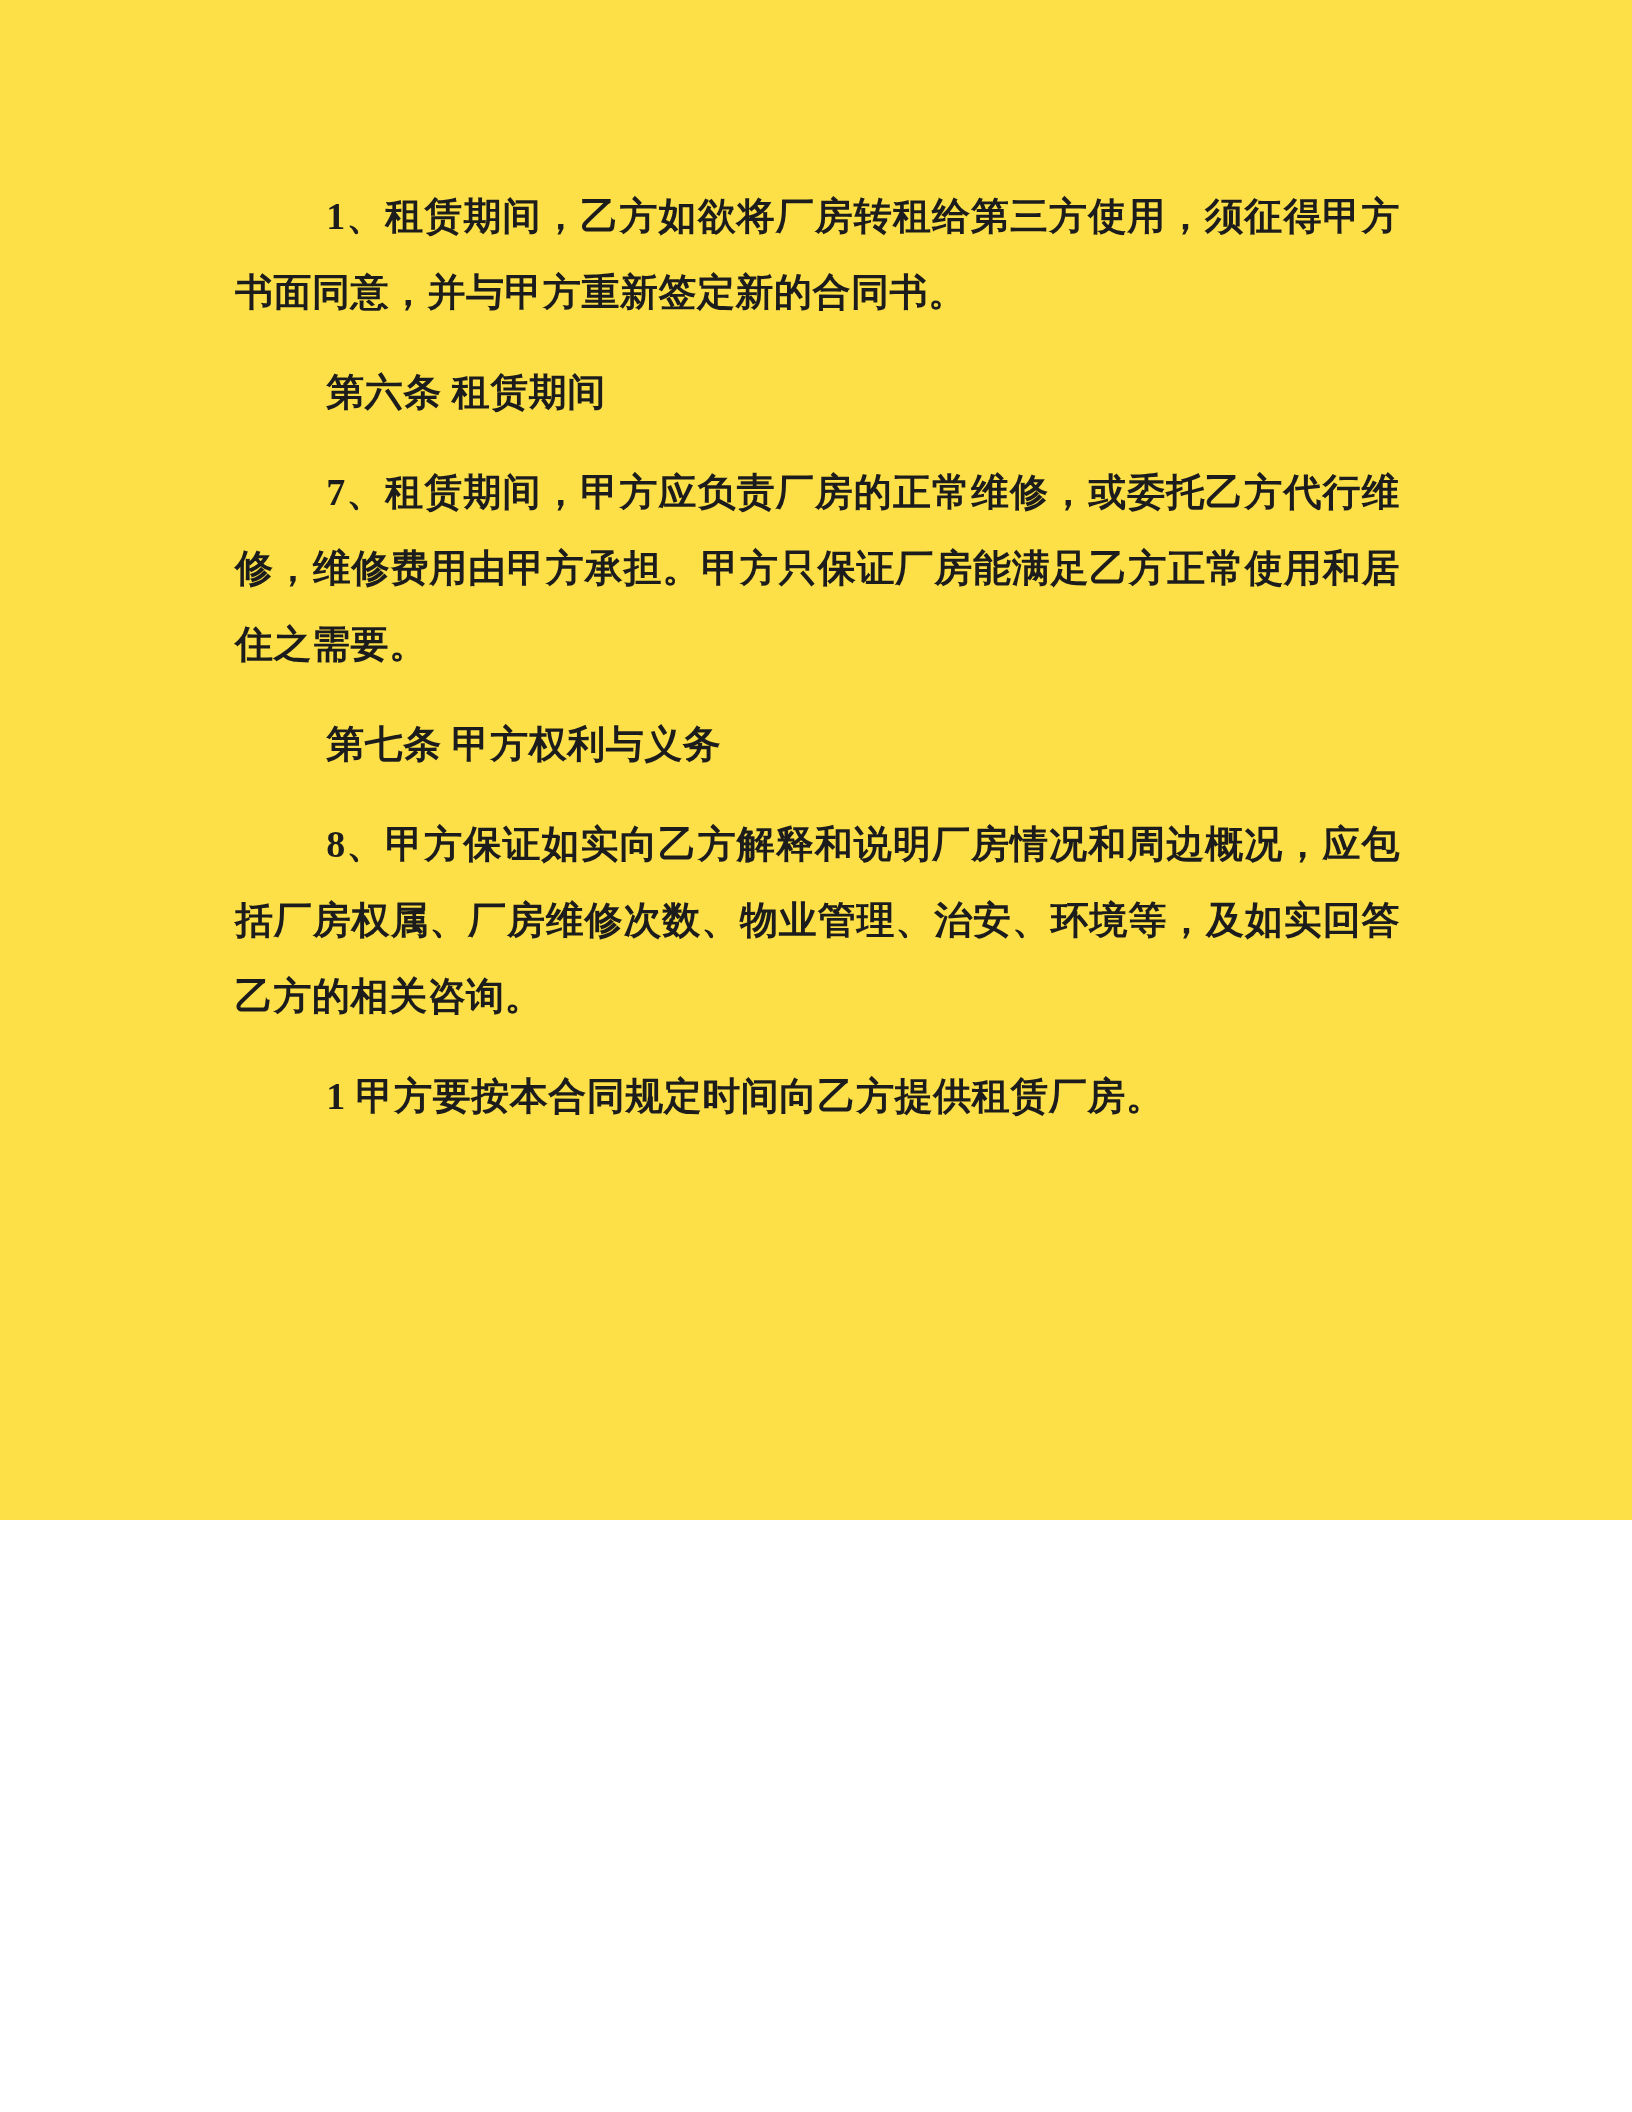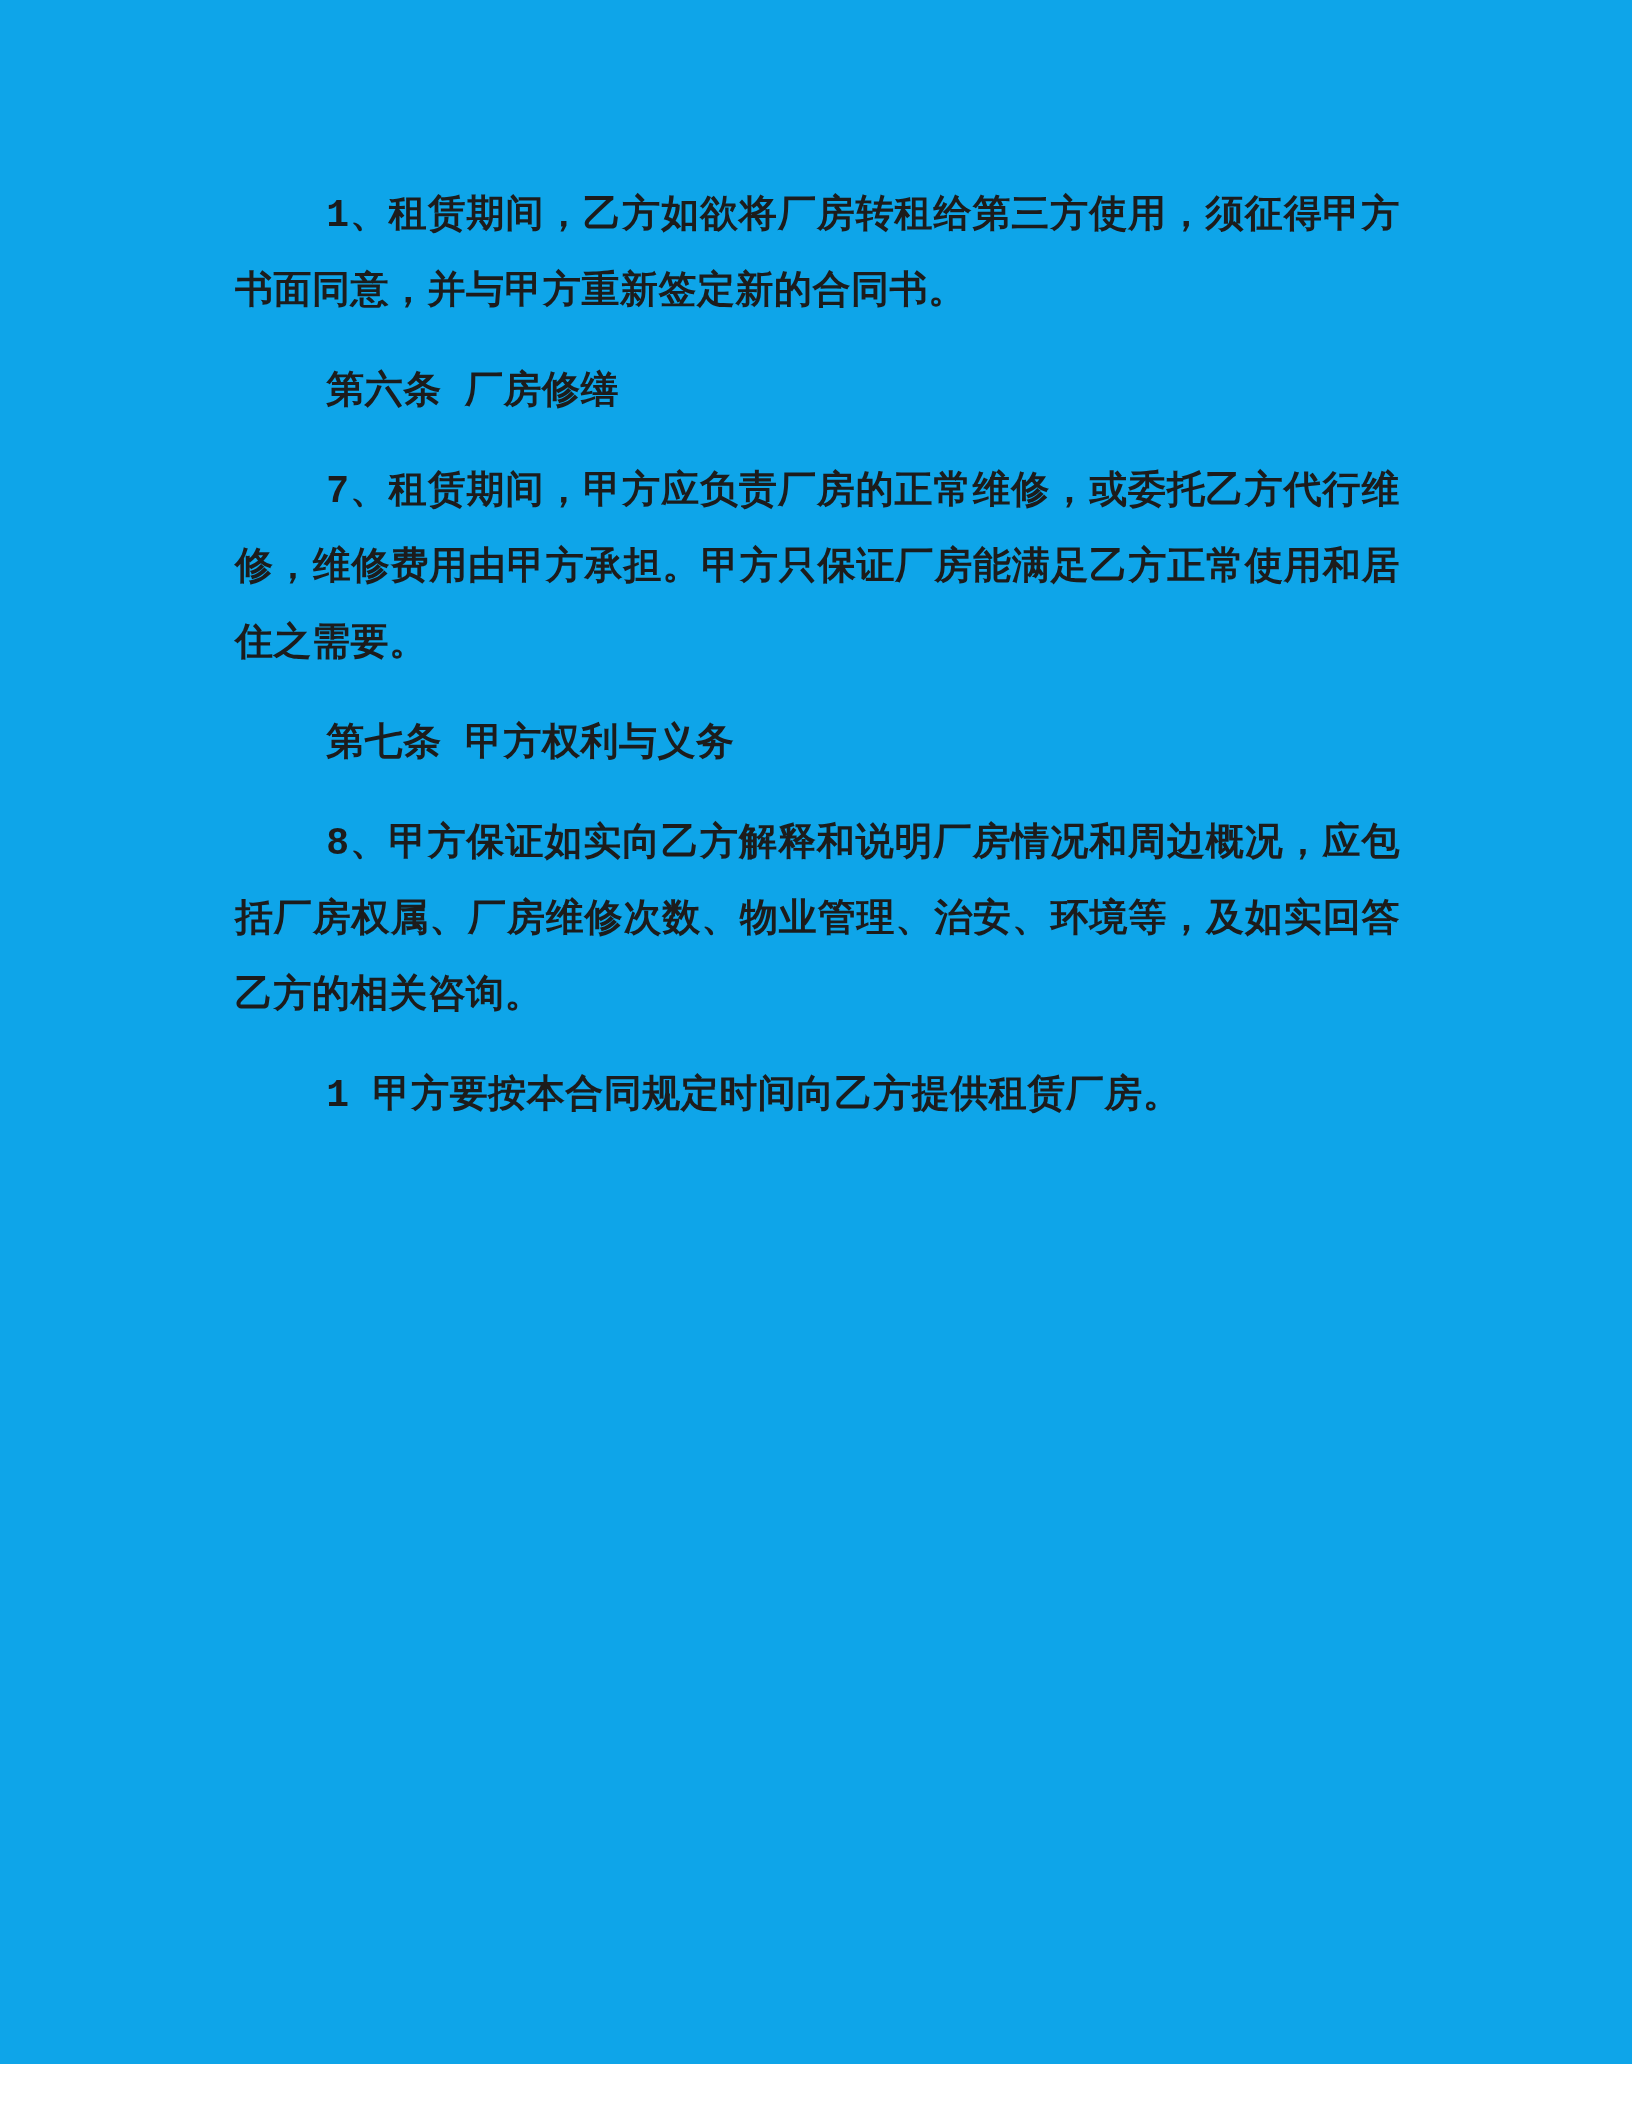--- a/index.html
+++ b/index.html
@@ -3,24 +3,24 @@
   <meta charset="utf-8">
   <style>
     html, body {
       margin: 0;
       padding: 0;
       background: #ffffff;
     }
     .page {
       position: relative;
       width: 1632px;
-      height: 2064px;
-      background: #0ea5e9;
+      height: 1520px;
+      background: #fde047;
       overflow: hidden;
-      font-family: Liberation Mono, monospace;
+      font-family: Liberation Serif, serif;
     }
     .content {
       position: absolute;
       left: 235px;
       top: 178px;
       width: 1165px;
       color: #1c1c1c;
     }
     .para {
       font-size: 38px;
@@ -38,19 +38,19 @@
       text-align: left;
     }
   </style>
 </head>
 <body>
 
 <div class="page">
   <div class="content">
 
   <p class="para">1、租赁期间，乙方如欲将厂房转租给第三方使用，须征得甲方书面同意，并与甲方重新签定新的合同书。</p>
-      <p class="para heading">第六条 厂房修缮</p>
+      <p class="para heading">第六条 租赁期间</p>
       <p class="para">7、租赁期间，甲方应负责厂房的正常维修，或委托乙方代行维修，维修费用由甲方承担。甲方只保证厂房能满足乙方正常使用和居住之需要。</p>
       <p class="para heading">第七条 甲方权利与义务</p>
       <p class="para">8、甲方保证如实向乙方解释和说明厂房情况和周边概况，应包括厂房权属、厂房维修次数、物业管理、治安、环境等，及如实回答乙方的相关咨询。</p>
       <p class="para">1 甲方要按本合同规定时间向乙方提供租赁厂房。</p>
     </div>
 </div>
 
 </body></html>

